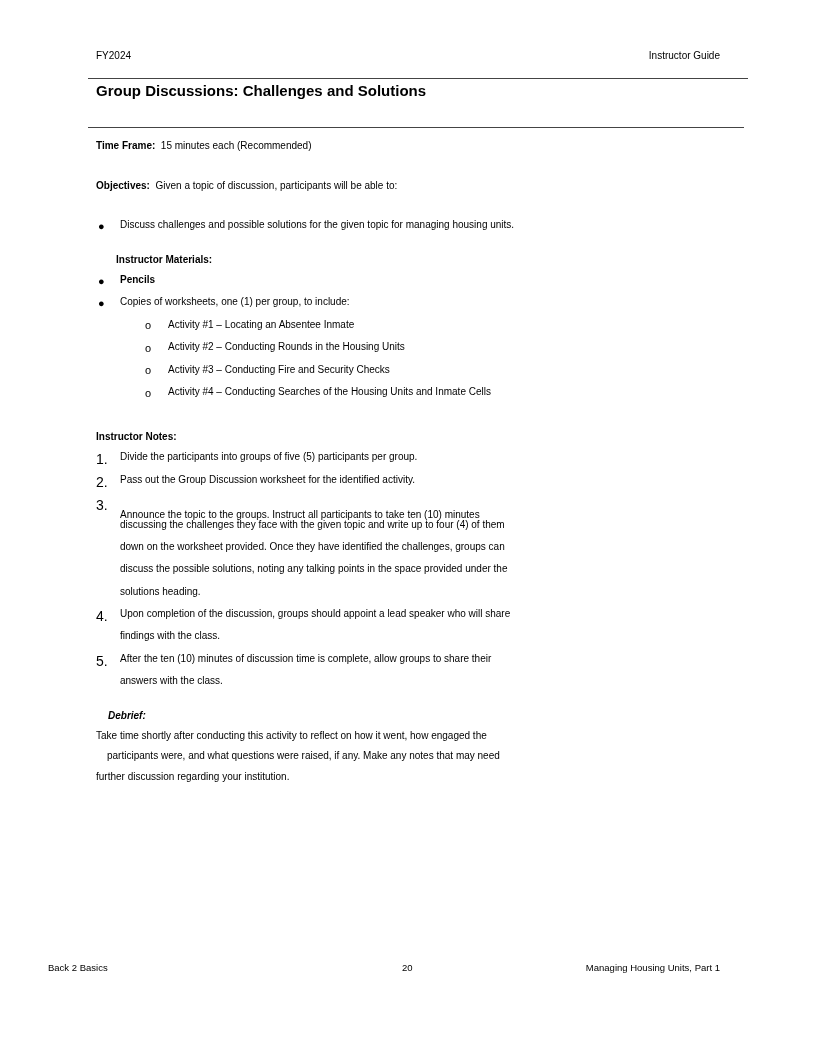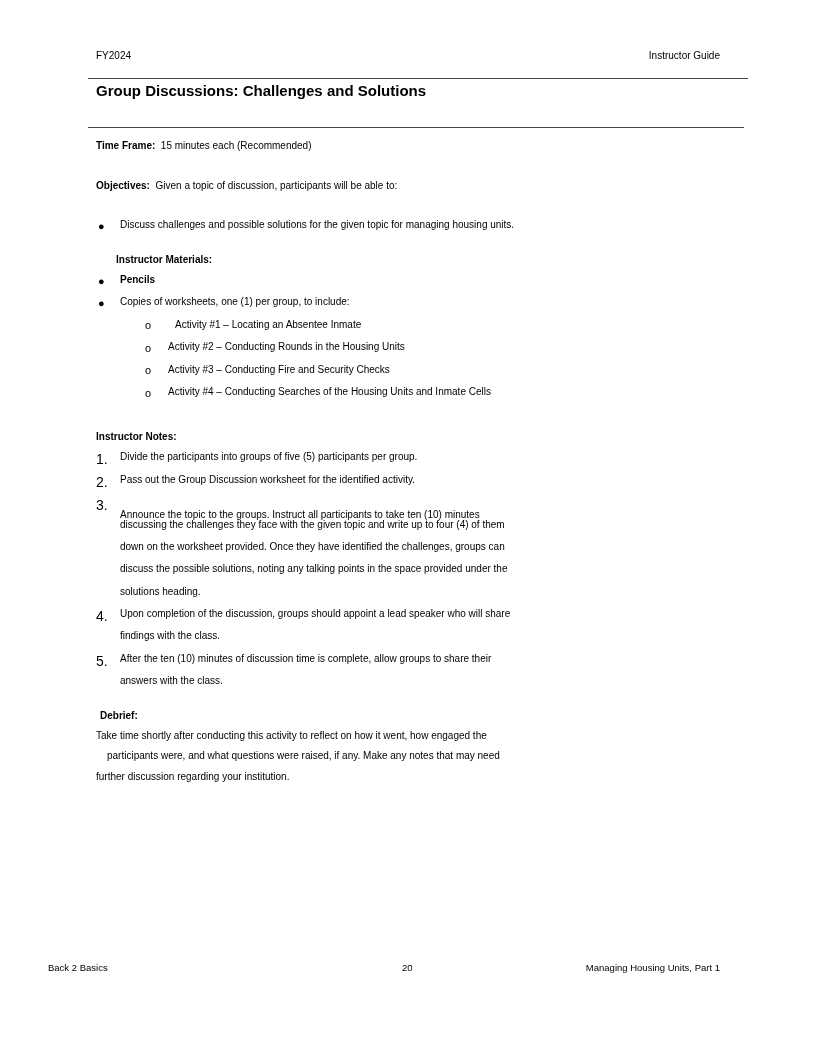--- a/index.html
+++ b/index.html
@@ -38,21 +38,21 @@
 <div class="bul" style="left:98px; top:220px;">●</div>
 <div class="row" style="left:120px; top:219px;">Discuss challenges and possible solutions for the given topic for managing housing units.</div>
 
 <div class="row b" style="left:96px; top:254px;padding-left:20px;">Instructor Materials:</div>
 <div class="bul" style="left:98px; top:275px;">●</div>
 <div class="row" style="left:120px; top:274px;font-weight:bold;">Pencils</div>
 <div class="bul" style="left:98px; top:297px;">●</div>
 <div class="row" style="left:120px; top:296px;">Copies of worksheets, one (1) per group, to include:</div>
 
 <div class="bul" style="left:145px; top:319px;">o</div>
-<div class="row" style="left:175px; top:319px;">Activity #1 – Locating an Absentee Inmate</div>
+<div class="row" style="left:168px; top:319px;">Activity #1 – Locating an Absentee Inmate</div>
 <div class="bul" style="left:145px; top:342px;">o</div>
 <div class="row" style="left:168px; top:341px;">Activity #2 – Conducting Rounds in the Housing Units</div>
 <div class="bul" style="left:145px; top:364px;">o</div>
 <div class="row" style="left:168px; top:364px;">Activity #3 – Conducting Fire and Security Checks</div>
 <div class="bul" style="left:145px; top:387px;">o</div>
 <div class="row" style="left:168px; top:386px;">Activity #4 – Conducting Searches of the Housing Units and Inmate Cells</div>
 
 <div class="row b" style="left:96px; top:431px;">Instructor Notes:</div>
 
 <div class="num" style="left:96px; top:451px;">1.</div>
@@ -69,20 +69,20 @@
 <div class="row" style="left:120px; top:586px;">solutions heading.</div>
 
 <div class="num" style="left:96px; top:608px;">4.</div>
 <div class="row" style="left:120px; top:608px;">Upon completion of the discussion, groups should appoint a lead speaker who will share</div>
 <div class="row" style="left:120px; top:630px;">findings with the class.</div>
 
 <div class="num" style="left:96px; top:653px;">5.</div>
 <div class="row" style="left:120px; top:653px;">After the ten (10) minutes of discussion time is complete, allow groups to share their</div>
 <div class="row" style="left:120px; top:675px;">answers with the class.</div>
 
-<div class="row b" style="left:100px; top:710px;">Debrief:</div>
+<div class="row b" style="left:108px; top:710px;font-style:italic;">Debrief:</div>
 <div class="row" style="left:96px; top:730px;">Take time shortly after conducting this activity to reflect on how it went, how engaged the</div>
 <div class="row" style="left:107px; top:750px;">participants were, and what questions were raised, if any.  Make any notes that may need</div>
 <div class="row" style="left:96px; top:771px;">further discussion regarding your institution.</div>
 
 <div class="ftr" style="left:48px;">Back 2 Basics</div>
 <div class="ftr" style="left:402px;">20</div>
 <div class="ftr" style="right:96px;">Managing Housing Units, Part 1</div>
 
 </body></html>

